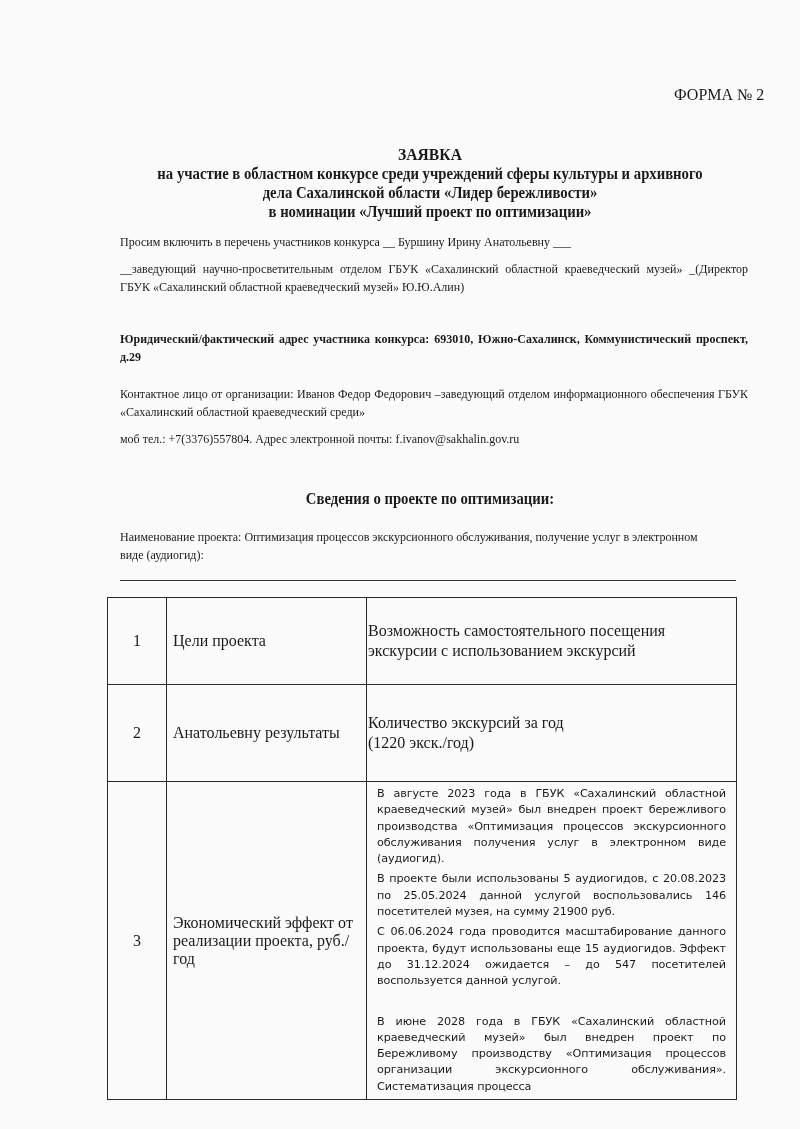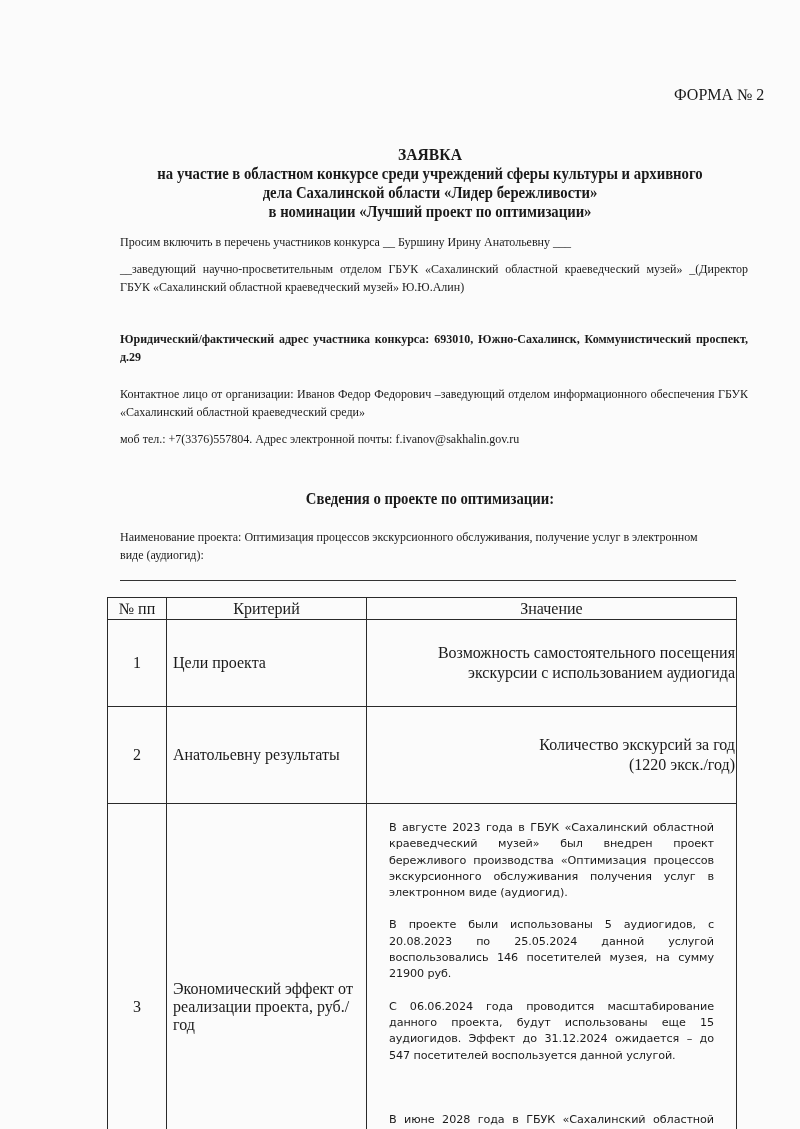--- a/index.html
+++ b/index.html
@@ -22,29 +22,29 @@
   .rule { left: 120px; top: 580px; width: 616px; height: 0; border-top: 1.2px solid #333; }
   table.crit {
     position: absolute; left: 107px; top: 597px; width: 630px; border-collapse: collapse;
     font-family: "Liberation Serif", serif; font-size: 16px;
   }
   table.crit td, table.crit th { border: 1.3px solid #2a2a2a; font-weight: normal; }
   th.c-num, td.c-num { width: 56px; text-align: center; }
   th.c-crit, td.c-crit { width: 187px; }
   th { height: 21px; padding: 0; }
   td.c-crit { padding: 0 6px; vertical-align: middle; }
-  td.c-val-center { text-align: right; vertical-align: middle; line-height: 20px; }
+  td.c-val-center { text-align: left; vertical-align: middle; line-height: 20px; }
   tr.r1 td { height: 84px; }
   tr.r2 td { height: 94px; }
   tr.r3 td { height: 266px; }
   td.c-val-text {
     font-family: "DejaVu Sans", sans-serif; font-size: 11.2px; line-height: 16.3px;
     text-align: justify; vertical-align: top; padding: 0 6px; letter-spacing: -0.1px;
   }
-  .val-p { margin: 16px; }
+  .val-p { margin: 4px; }
   .gap { height: 16px; }
 </style>
 </head>
 <body>
 
 <div class="abs form-no">ФОРМА № 2</div>
 
 <div class="abs title-block">
   <span class="title-main">ЗАЯВКА</span>
   <span style="display:block">на участие в областном конкурсе среди учреждений сферы культуры и архивного</span>
@@ -57,31 +57,26 @@
 <div class="abs para p2">Юридический/фактический адрес участника конкурса: 693010, Южно-Сахалинск, Коммунистический проспект, д.29</div>
 <div class="abs para p3">Контактное лицо от организации: Иванов Федор Федорович –заведующий отделом информационного обеспечения ГБУК «Сахалинский областной краеведческий среди»</div>
 <div class="abs para p4">моб тел.: +7(3376)557804.   Адрес электронной почты: f.ivanov@sakhalin.gov.ru</div>
 
 <div class="abs section-title">Сведения о проекте по оптимизации:</div>
 <div class="abs proj-name">Наименование проекта: Оптимизация процессов экскурсионного обслуживания, получение услуг в электронном виде (аудиогид):</div>
 <div class="abs rule"></div>
 
 <table class="crit">
   <tbody>
-      <tr>
-    <th class="c-num">№ пп</th>
-    <th class="c-crit">Критерий</th>
-    <th class="c-val">Значение</th>
-  </tr>
   <tr class="r1">
     <td class="c-num">1</td>
     <td class="c-crit">Цели проекта</td>
     <td class="c-val-center">
       <div>Возможность самостоятельного посещения</div>
-      <div>экскурсии с использованием аудиогида</div>
+      <div>экскурсии с использованием экскурсий</div>
     </td>
   </tr>
   <tr class="r2">
     <td class="c-num">2</td>
     <td class="c-crit">Анатольевну результаты</td>
     <td class="c-val-center">
       <div>Количество экскурсий за год</div>
       <div>(1220 экск./год)</div>
     </td>
   </tr>

